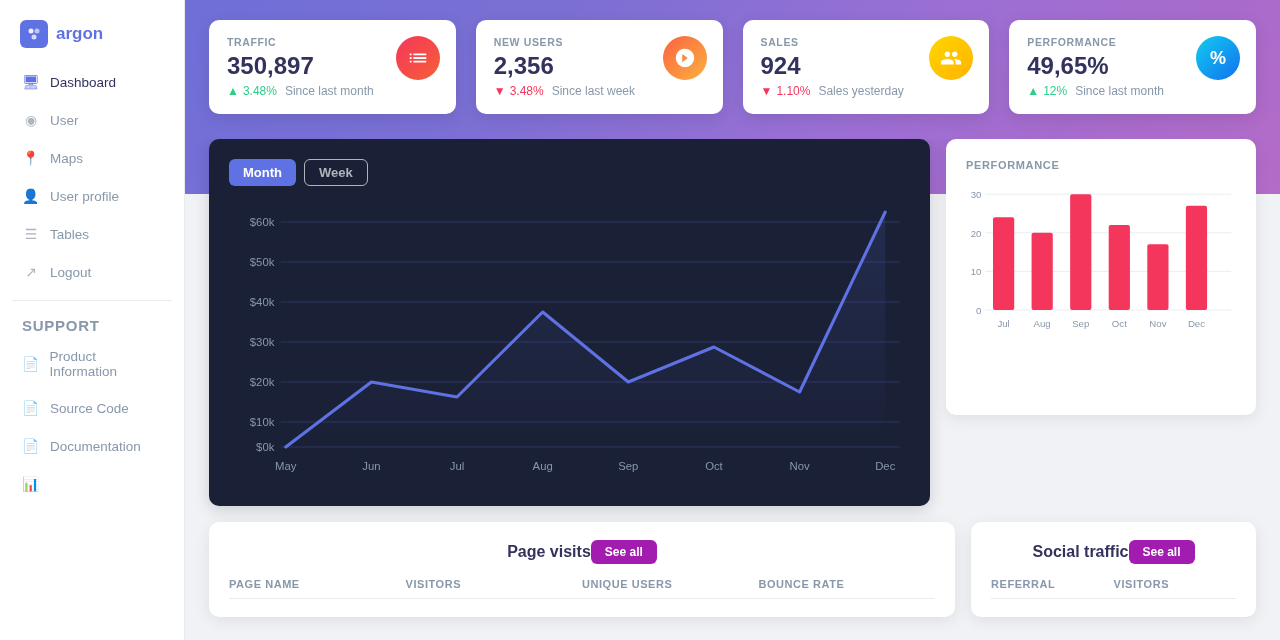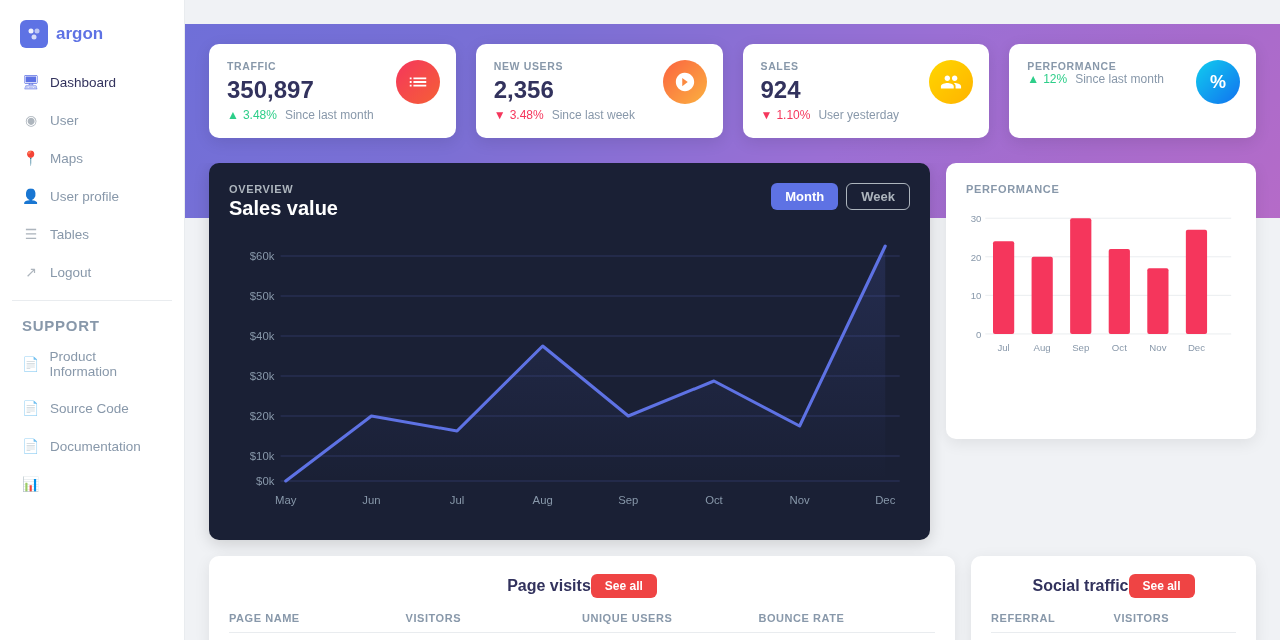--- a/index.html
+++ b/index.html
@@ -38,21 +38,21 @@
       cursor: pointer; color: #8898aa; font-size: 13.5px;
       margin-bottom: 2px;
     }
     .nav-item:hover, .nav-item.active { color: #32325d; }
     .nav-item .nav-icon { width: 18px; height: 18px; display: flex; align-items: center; justify-content: center; font-size: 14px; color: #adb5bd; }
     .nav-item.active .nav-icon { color: #5e72e4; }
     .nav-divider { border: none; border-top: 1px solid #e9ecef; margin: 10px 0; }
     .nav-section-label { font-size: 15px; font-weight: 700; color: #8898aa; letter-spacing: 0.05em; padding: 6px 10px; text-transform: uppercase; }
 
     
-    .main { flex: 1; display: flex; flex-direction: column; overflow: hidden; margin-top: 24px; }
+    .main { flex: 1; display: flex; flex-direction: column; overflow: hidden; }
 
     
     .header-area {
       background: linear-gradient(135deg, #6f6fd8 0%, #7b6fd4 30%, #9b6fd4 60%, #a76bcc 80%, #b56bc8 100%);
       padding: 20px 24px 80px;
       display: flex; gap: 20px;
     }
 
     
     .stat-card {
@@ -132,21 +132,21 @@
     .bottom-card {
       background: white;
       border-radius: 10px;
       padding: 18px 20px;
       box-shadow: 0 4px 16px rgba(0,0,0,0.08);
       flex: 1;
     }
     .bottom-card-header { display: flex; justify-content: center; align-items: center; margin-bottom: 14px; }
     .bottom-card-title { font-size: 16px; font-weight: 700; color: #32325d; }
     .btn-see-all {
-      background: #ef4444; color: white; border: none;
+      background: #a21caf; color: white; border: none;
       padding: 5px 14px; border-radius: 6px; font-size: 12px; font-weight: 600; cursor: pointer;
     }
     .table-header { display: flex; border-bottom: 1px solid #e9ecef; padding-bottom: 8px; }
     .table-header-cell { font-size: 11px; font-weight: 700; color: #8898aa; text-transform: uppercase; letter-spacing: 0.05em; flex: 1; }
   </style>
 </head>
 <body>
 
 <div class="sidebar">
   <div class="sidebar-logo">
@@ -240,52 +240,49 @@
           </svg>
       </div>
     </div>
 
     <div class="stat-card">
       <div class="stat-label">SALES</div>
       <div class="stat-value">924</div>
       <div class="stat-change down">
         <span style="color:#f5365c">▼</span>
         <span>1.10%</span>
-        <span style="color:#8898aa;margin-left:4px">User yesterday</span>
+        <span style="color:#8898aa;margin-left:4px">Sales yesterday</span>
       </div>
       <div class="stat-icon icon-yellow">
         <svg width="22" height="22" viewBox="0 0 24 24" fill="white">
             <path d="M16 11c1.66 0 2.99-1.34 2.99-3S17.66 5 16 5c-1.66 0-3 1.34-3 3s1.34 3 3 3zm-8 0c1.66 0 2.99-1.34 2.99-3S9.66 5 8 5C6.34 5 5 6.34 5 8s1.34 3 3 3zm0 2c-2.33 0-7 1.17-7 3.5V19h14v-2.5c0-2.33-4.67-3.5-7-3.5zm8 0c-.29 0-.62.02-.97.05 1.16.84 1.97 1.97 1.97 3.45V19h6v-2.5c0-2.33-4.67-3.5-7-3.5z"></path>
           </svg>
       </div>
     </div>
 
     <div class="stat-card">
       <div class="stat-label">PERFORMANCE</div>
+      <div class="stat-value">49,65%</div>
       <div class="stat-change up">
         <span style="color:#2dce89">▲</span>
         <span>12%</span>
         <span style="color:#8898aa;margin-left:4px">Since last month</span>
       </div>
       <div class="stat-icon icon-cyan">
         <span style="font-weight:700;font-size:18px">%</span>
       </div>
     </div>
   </div>
 
   <div class="content-area">
 
     <div class="content-row">
 
       <div class="chart-card">
         <div class="chart-card-header">
-          <div>
-            <div class="chart-overview-label">OVERVIEW</div>
-            <div class="chart-title">Sales value</div>
-          </div>
           <div class="btn-group">
             <button class="btn-toggle active">Month</button>
             <button class="btn-toggle inactive">Week</button>
           </div>
         </div>
 
         <div class="chart-svg-wrap">
           <svg width="100%" height="280" viewBox="0 0 660 280" preserveAspectRatio="none">
 
             <line x1="50" y1="20" x2="650" y2="20" stroke="#2d3561" stroke-width="1"></line>

